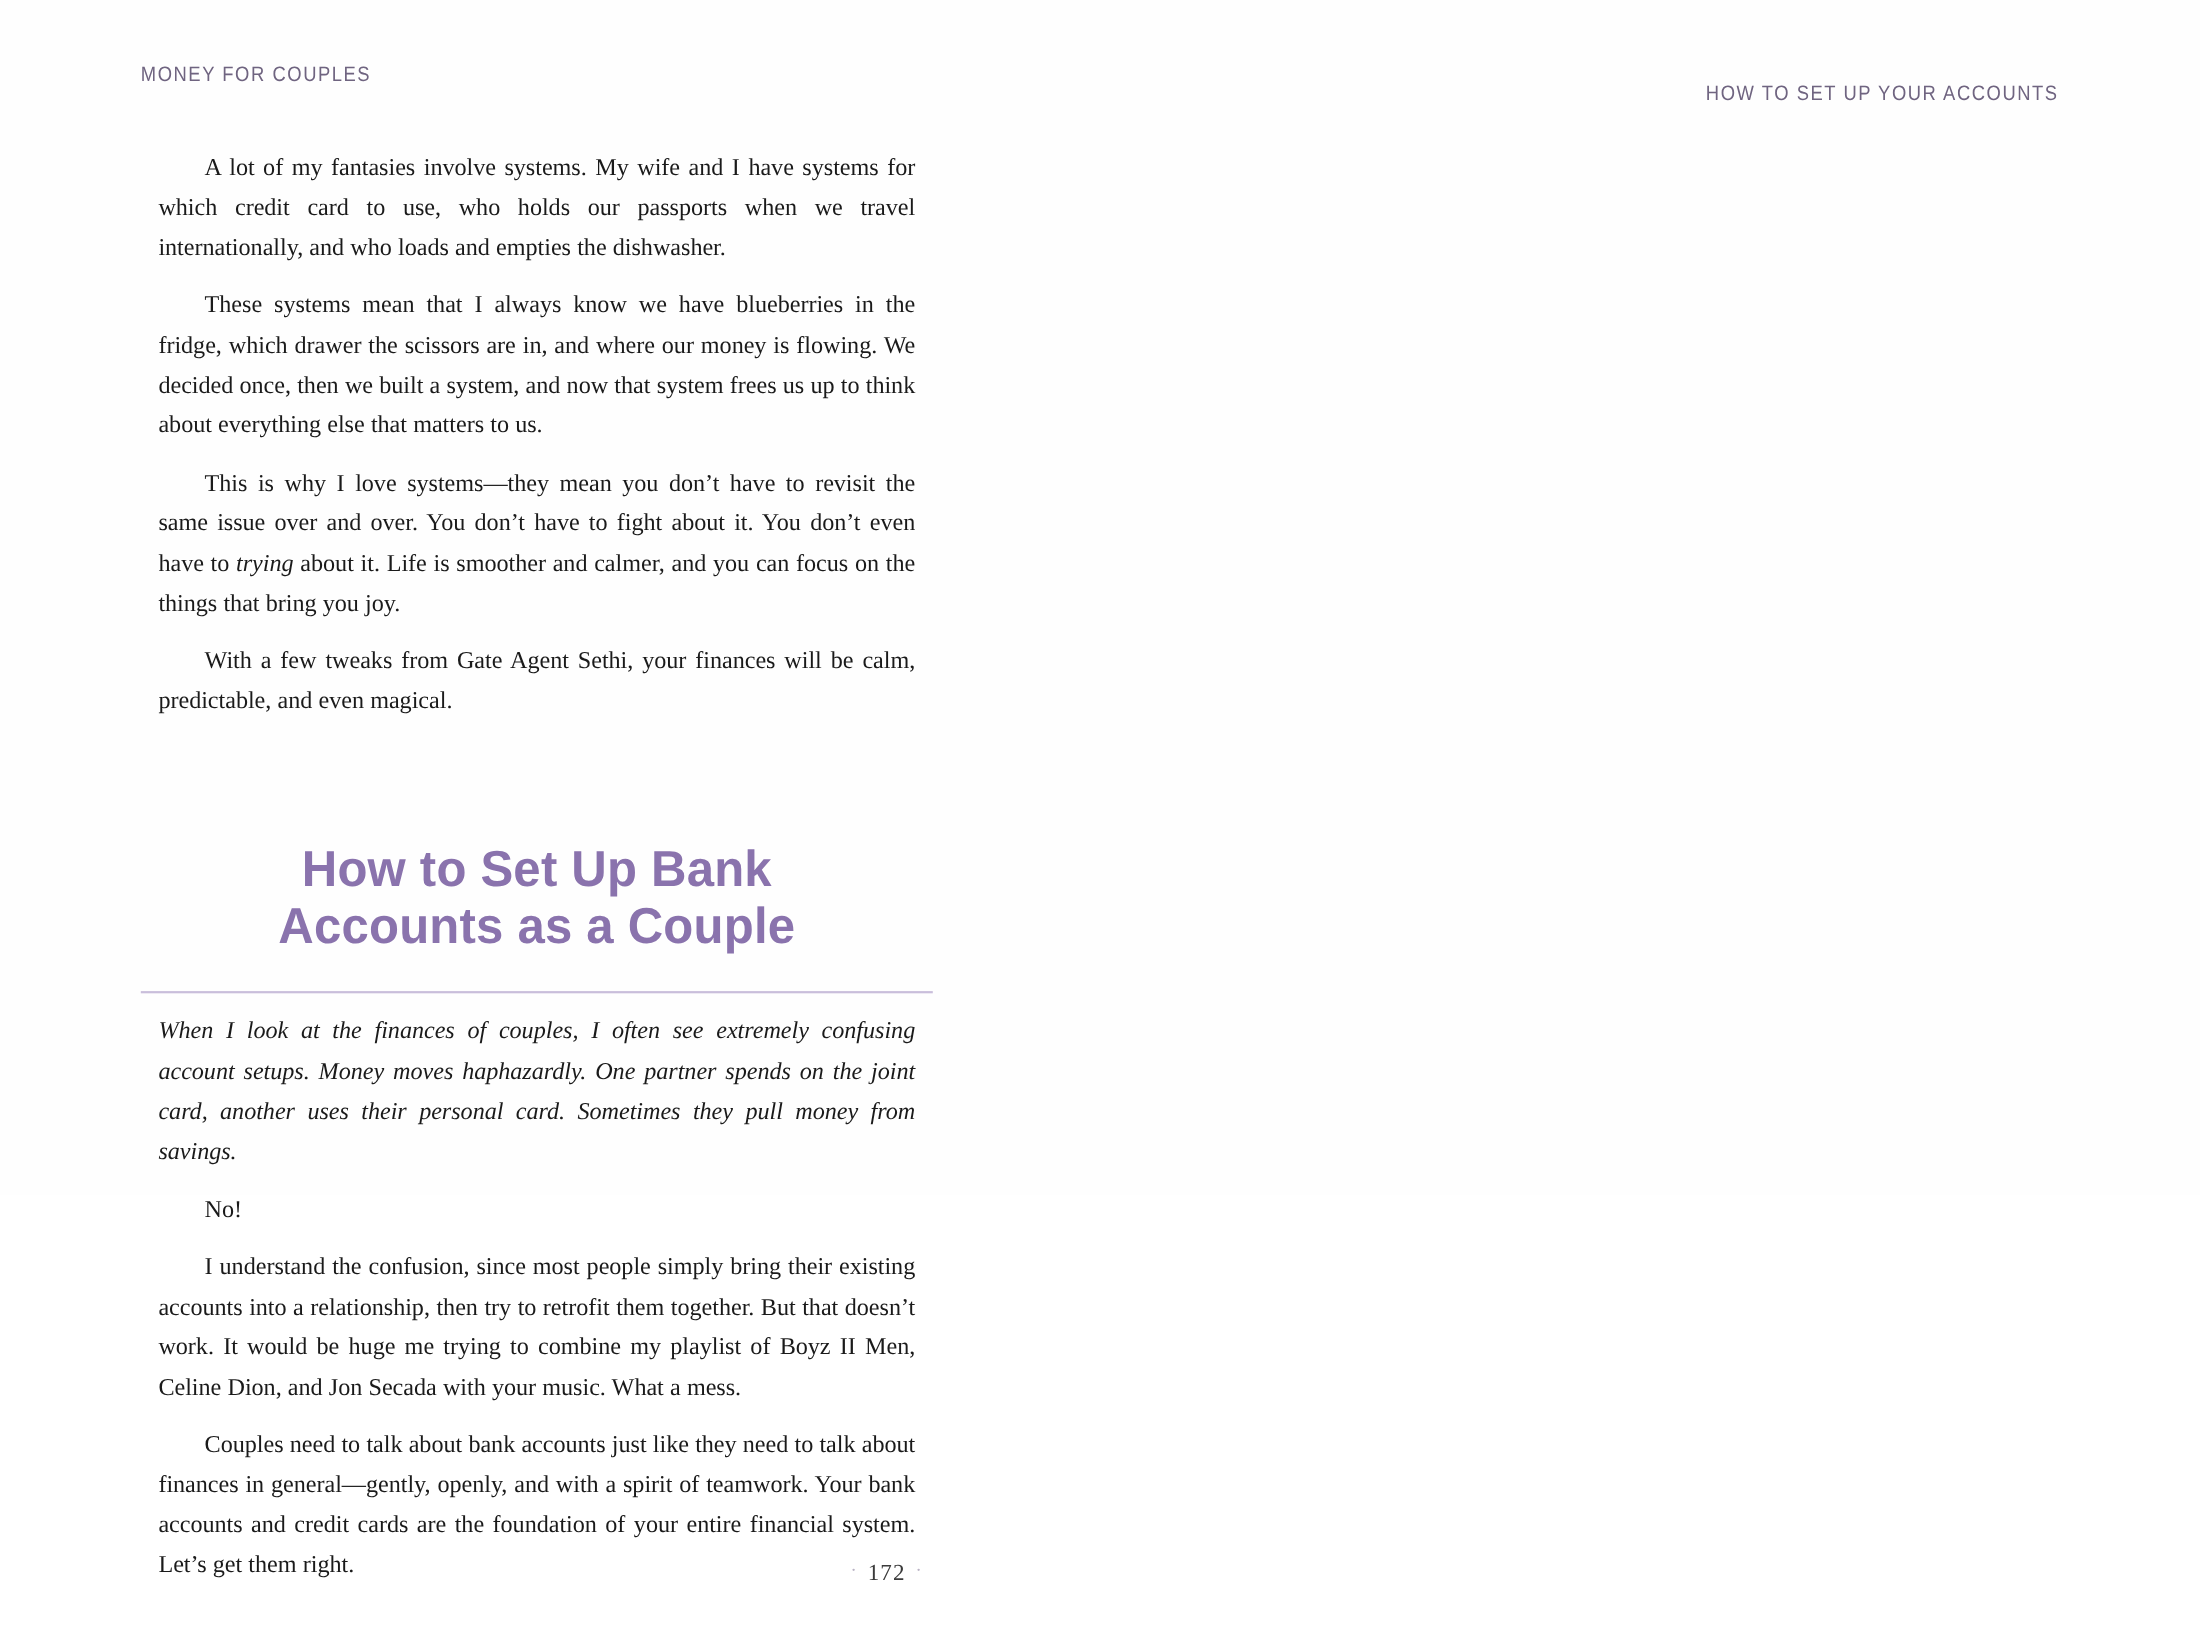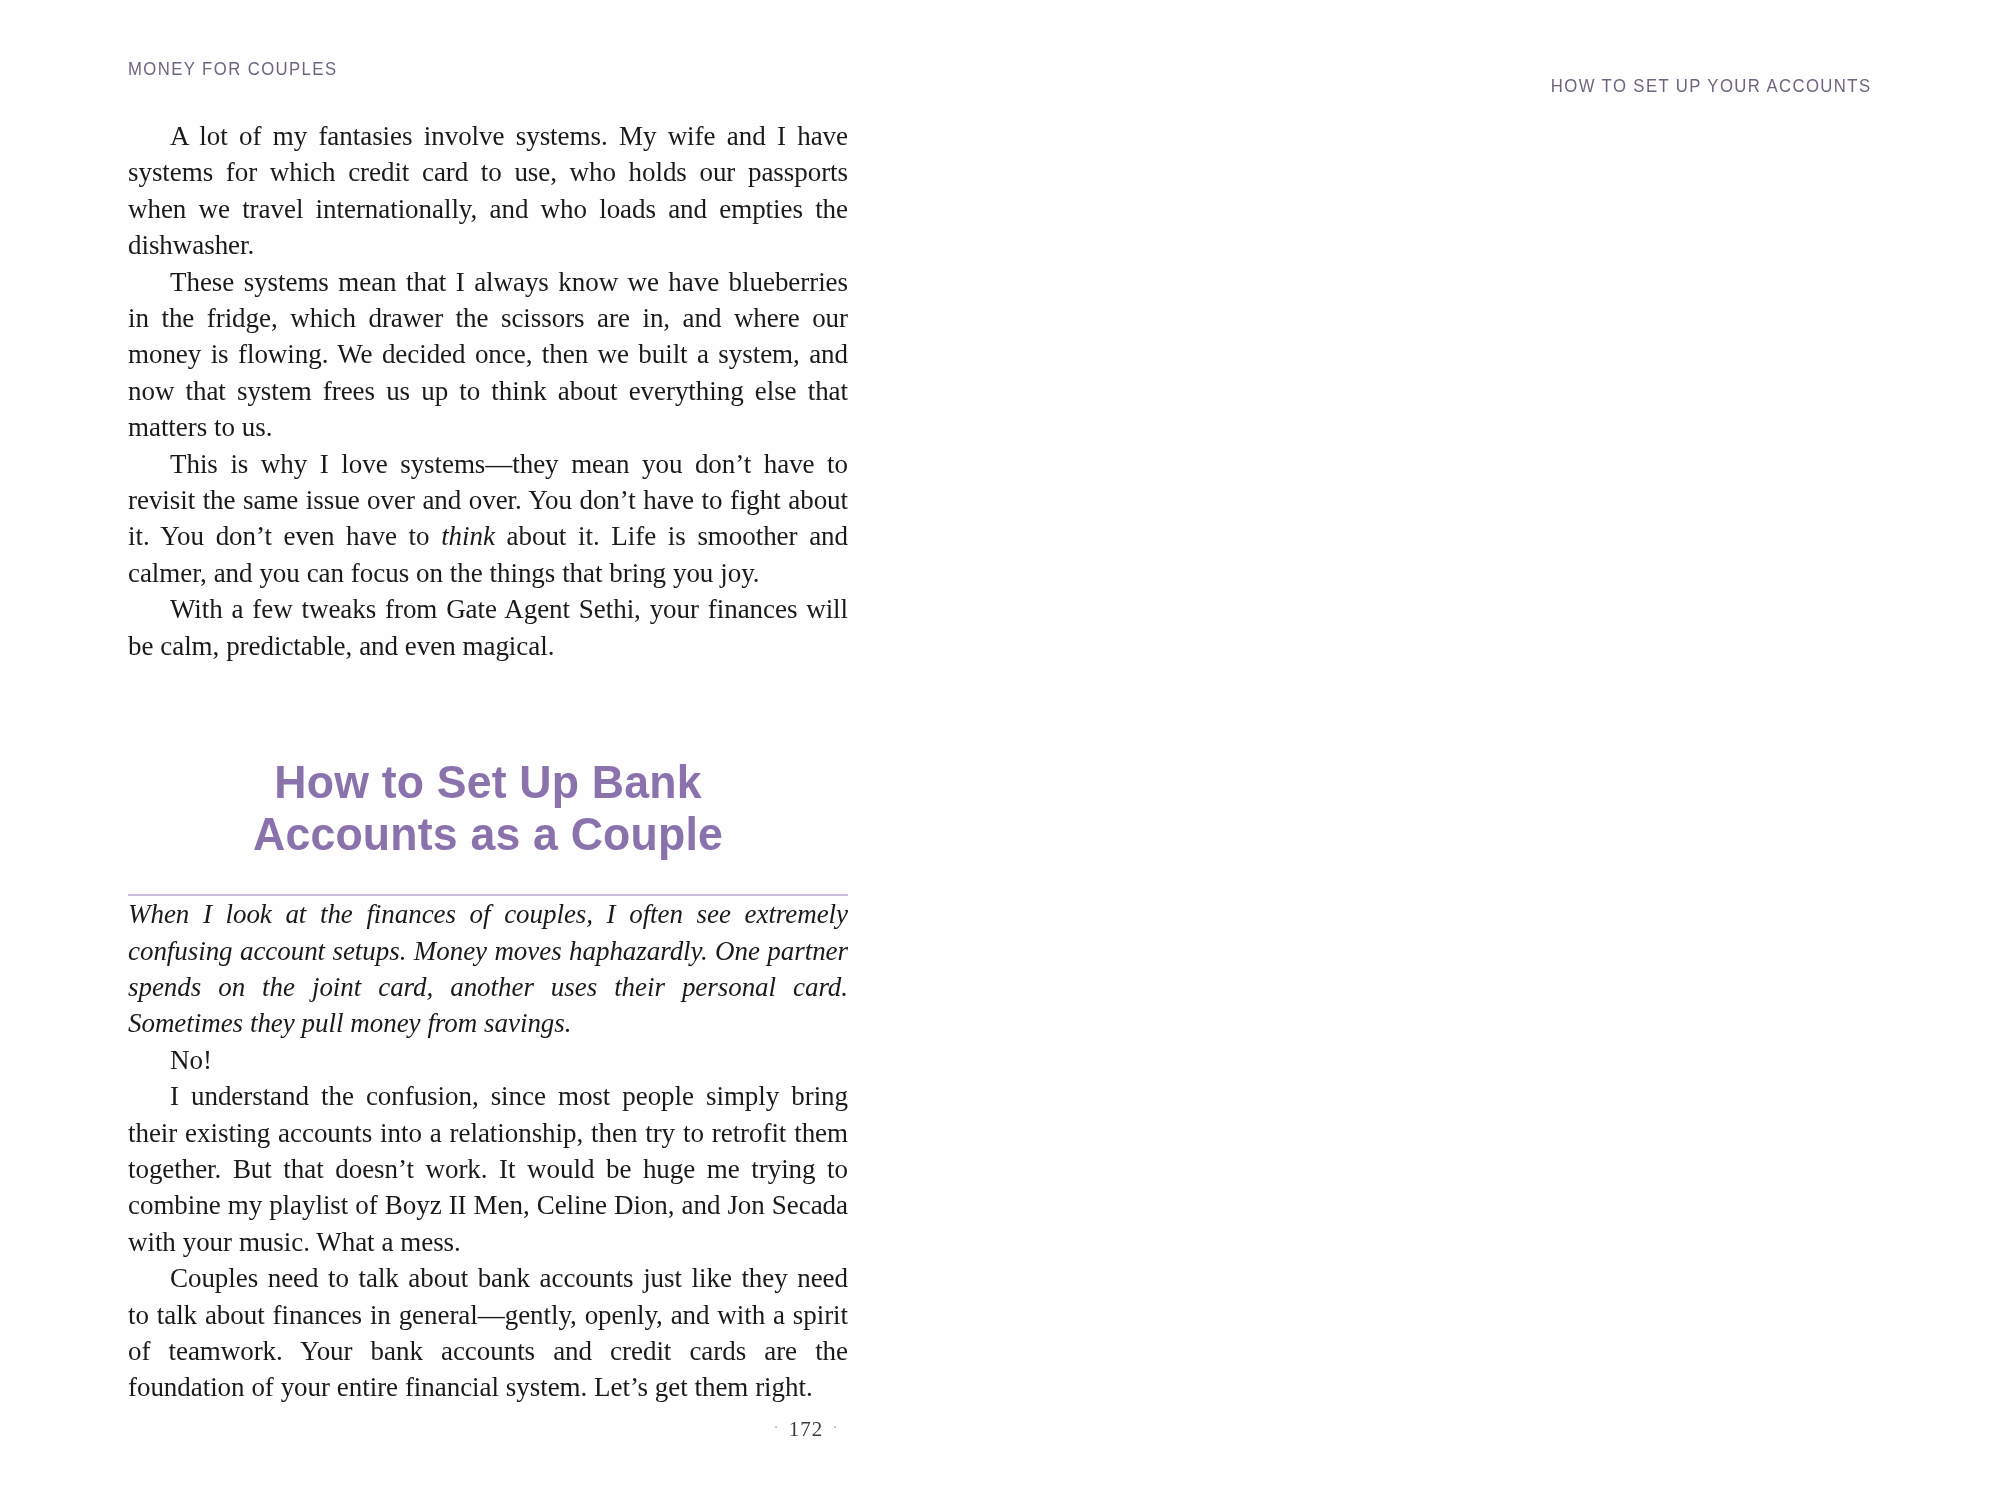--- a/index.html
+++ b/index.html
@@ -50,22 +50,22 @@
   
   .col {
     position: absolute;
     top: 118px;
     width: 720px;
   }
   .col-left  { left: 128px; }
 
   
   p.body {
-    margin: 0;
-    font-size: 27px;
+    margin: 16px;
+    font-size: 22px;
     line-height: 36.4px;
     text-align: justify;
     text-indent: 42px;
     letter-spacing: -0.05px;
     word-spacing: 0.2px;
     hyphens: manual;
   }
   p.body.noindent { text-indent: 0; font-style: italic; }
   p.body i, span.ital { font-style: italic; }
 
@@ -117,21 +117,21 @@
   <div class="page page-left">
 
     <div class="running-head rh-left">MONEY FOR COUPLES</div>
 
     <div class="col col-left">
 
       <p class="body">A lot of my fantasies involve systems. My wife and I have systems for which credit card to use, who holds our passports when we travel internationally, and who loads and empties the dishwasher.</p>
 
       <p class="body">These systems mean that I always know we have blueberries in the fridge, which drawer the scissors are in, and where our money is flowing. We decided once, then we built a system, and now that system frees us up to think about everything else that matters to us.</p>
 
-      <p class="body"><span>This is why I love systems—they mean you don’t have to revisit the same issue over and over. You don’t have to fight about it. You don’t even have to </span><i>think</i><span> about it. Life is smoother and calmer, and you can focus on the things that bring you joy.</span></p>
+      <p class="body"><span>This is why I love systems—they mean you don’t have to revisit the same issue over and over. You don’t have to fight about it. You don’t even have to </span><i>trying</i><span> about it. Life is smoother and calmer, and you can focus on the things that bring you joy.</span></p>
 
 
       <p class="body">With a few tweaks from Gate Agent Sethi, your finances will be calm, predictable, and even magical.</p>
 
       <h2 class="section-title">
         <span>How to Set Up Bank</span><br>
         <span>Accounts as a Couple</span>
       </h2>
 
       <hr class="section-rule">

